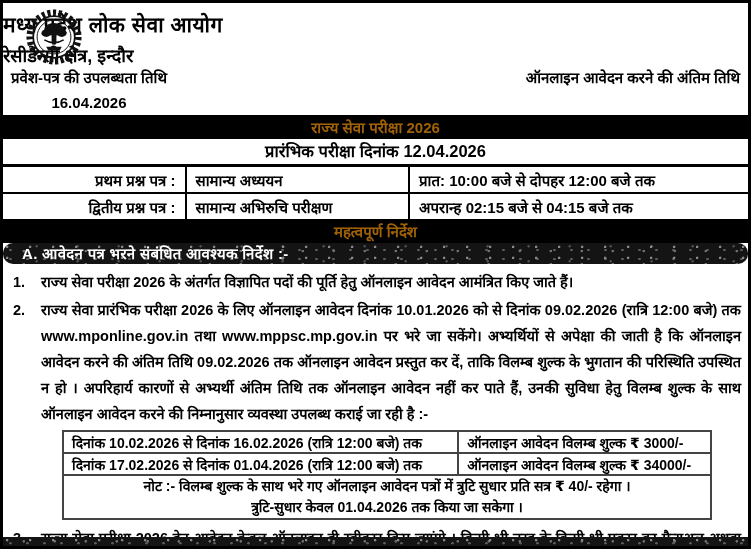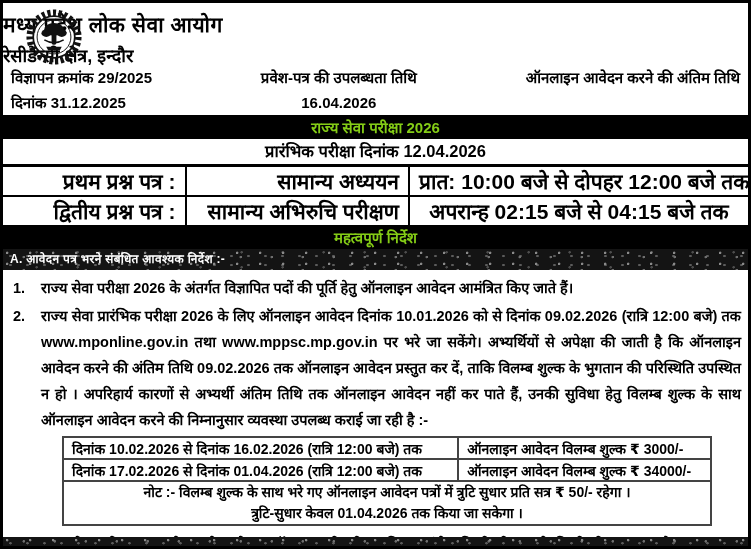--- a/index.html
+++ b/index.html
@@ -24,45 +24,46 @@
     display:flex; justify-content:space-between; align-items:stretch;
     height:58px; padding:6px 8px 4px 8px; border-bottom:2px solid #000;
     font-size:15px;
   }
   .info-col div { line-height:25px; white-space:nowrap; }
   .info-col.left  { text-align:left; }
   .info-col.center{ text-align:center; }
   .info-col.right { text-align:right; }
 
   .black-bar {
-    background:#000; color:#84cc16; text-align:center;
+    background:#000; color:#a16207; text-align:center;
     height:22px; line-height:22px; font-size:15px;
   }
   .white-bar {
     text-align:center; height:26px; line-height:25px;
     font-size:16.5px; border-bottom:1px solid #000;
   }
 
   
-  .exam-table { width:100%; border-collapse:collapse; font-size:21px; table-layout:fixed; }
+  .exam-table { width:100%; border-collapse:collapse; font-size:15px; table-layout:fixed; }
   .exam-table td { border:2px solid #000; height:27px; padding:0 9px; overflow:hidden; white-space:nowrap; }
   .exam-table td.c1 { width:24.5%; text-align:right; border-left:none; }
-  .exam-table td.c2 { width:30%; text-align:right; }
-  .exam-table td.c3 { width:45.5%; text-align:center; border-right:none;margin-top:34px; }
+  .exam-table td.c2 { width:30%; text-align:left; }
+  .exam-table td.c3 { width:45.5%; text-align:left; border-right:none;margin-top:34px; }
 
   .textured-bar {
-    height:21px; line-height:21px; color:#fff; font-size:12px;
-    padding-left:7px; letter-spacing:0.3px;
+    height:21px; line-height:21px; color:#fff; font-size:15px;
+    padding-left:19px; letter-spacing:0.3px;
     background-color:#141414;
     background-image:
       radial-gradient(circle at 18% 35%, #8a8a8a 0 1px, transparent 1.6px),
       radial-gradient(circle at 67% 62%, #6f6f6f 0 1px, transparent 1.6px),
       radial-gradient(circle at 44% 78%, #5c5c5c 0 1px, transparent 1.5px),
       radial-gradient(circle at 82% 22%, #4d4d4d 0 1px, transparent 1.5px);
     background-size:23px 11px, 31px 13px, 17px 9px, 41px 15px;
+    border-radius:10px;
   }
 
   
   .items { padding:3px 7px 0 7px; font-size:14.5px; }
   .item { display:flex; line-height:26px; margin-top:2px; }
   .item .num { flex:none; width:31px; padding-left:3px; }
   .item .txt { flex:1; text-align:justify; }
 
   
   .fee-table { border-collapse:collapse; margin:3px 0 5px 52px; width:650px; font-size:14px; }
@@ -100,24 +101,20 @@
         <path d="M20 33 q10 6 20 0" fill="none" stroke="#111" stroke-width="1.6"></path>
       </svg>
     </div>
     <div class="titles">
       <div class="title1">मध्य प्रदेश लोक सेवा आयोग</div>
       <div class="title2">रेसीडेन्सी क्षेत्र, इन्दौर</div>
     </div>
   </div>
 
   <div class="info-row">
-    <div class="info-col left">
-      <div>विज्ञापन क्रमांक 29/2025</div>
-      <div>दिनांक 31.12.2025</div>
-    </div>
     <div class="info-col center">
       <div>प्रवेश-पत्र की उपलब्धता तिथि</div>
       <div>16.04.2026</div>
     </div>
     <div class="info-col right">
       <div>ऑनलाइन आवेदन करने की अंतिम तिथि</div>
     </div>
   </div>
 
   <div class="black-bar">राज्य सेवा परीक्षा 2026</div>
@@ -158,21 +155,21 @@
           <tr>
         <td class="period">दिनांक 10.02.2026 से दिनांक 16.02.2026 (रात्रि 12:00 बजे) तक</td>
         <td class="fee">ऑनलाइन आवेदन विलम्ब शुल्क ₹ 3000/-</td>
       </tr>
       <tr>
         <td class="period">दिनांक 17.02.2026 से दिनांक 01.04.2026 (रात्रि 12:00 बजे) तक</td>
         <td class="fee">ऑनलाइन आवेदन विलम्ब शुल्क ₹ 34000/-</td>
       </tr>
       <tr>
         <td class="note" colspan="2">
-          <div>नोट :- विलम्ब शुल्क के साथ भरे गए ऑनलाइन आवेदन पत्रों में त्रुटि सुधार प्रति सत्र ₹ 50/- रहेगा ।</div>
+          <div>नोट :- विलम्ब शुल्क के साथ भरे गए ऑनलाइन आवेदन पत्रों में त्रुटि सुधार प्रति सत्र ₹ 40/- रहेगा ।</div>
           <div>त्रुटि-सुधार केवल 01.04.2026 तक किया जा सकेगा ।</div>
         </td>
       </tr>
     </tbody>
       </table>
 
     <div class="item">
       <div class="num">3.</div>
       <div class="txt">राज्य सेवा परीक्षा 2026 हेतु आवेदन केवल ऑनलाइन ही स्वीकार किए जाएंगे । किसी भी तरह के किसी भी प्रकार का मैन्युअल अथवा डाक द्वारा भेजे गए आवेदन-पत्र आयोग द्वारा स्वीकार नहीं किए जाएंगे ।</div>
     </div>

